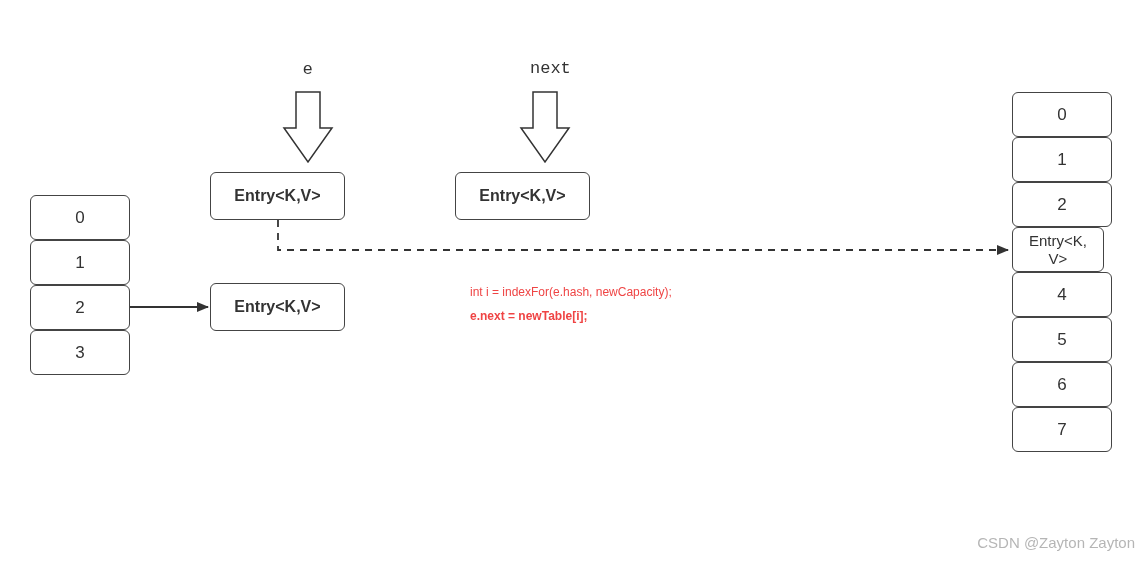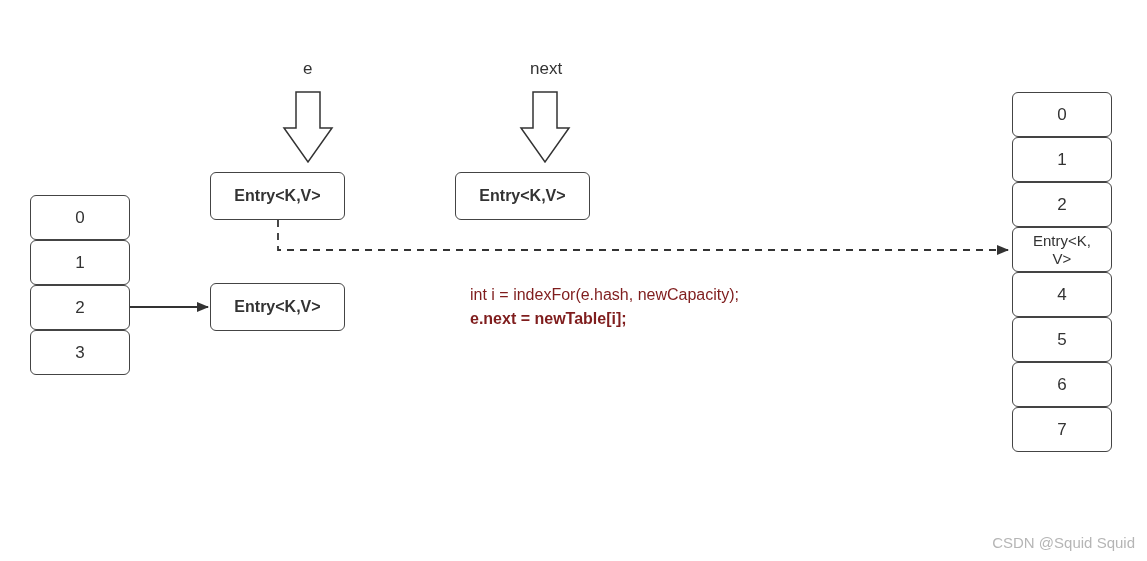--- a/index.html
+++ b/index.html
@@ -35,22 +35,22 @@
       text-align: center;
       white-space: pre-line;
     }
     .label {
       position: absolute;
       font-size: 17px;
       color: #333;
     }
     .code-text {
       position: absolute;
-      font-size: 16px;
-      color: #7f1d1d;
+      font-size: 12px;
+      color: #ef4444;
       line-height: 1.4;
       white-space: nowrap;
     }
     .watermark {
       position: absolute;
       font-size: 15px;
       color: rgba(120,120,120,0.55);
     }
     svg.overlay {
       position: absolute;
@@ -69,21 +69,21 @@
     <span>1</span>
   </div>
 <div class="cell" style="left:30px; top:285px; width:100px; height:45px;">
     <span>2</span>
   </div>
 <div class="cell" style="left:30px; top:330px; width:100px; height:45px;">
     <span>3</span>
   </div>
 
 <div class="label" style="left:303px; top:59px;">e</div>
-<div class="label" style="left:530px; top:59px;">next</div>
+<div class="label" style="left:530px; top:59px;font-family:Liberation Mono, monospace;">next</div>
 
 <div class="cell entry-cell" style="left:210px; top:172px; width:135px; height:48px;">
     <span>Entry&lt;K,V&gt;</span>
   </div>
 <div class="cell entry-cell" style="left:455px; top:172px; width:135px; height:48px;">
     <span>Entry&lt;K,V&gt;</span>
   </div>
 
 <div class="cell entry-cell" style="left:210px; top:283px; width:135px; height:48px;">
     <span>Entry&lt;K,V&gt;</span>
@@ -94,36 +94,36 @@
 
 <div class="cell" style="left:1012px; top:92px;  width:100px; height:45px;">
     <span>0</span>
   </div>
 <div class="cell" style="left:1012px; top:137px; width:100px; height:45px;">
     <span>1</span>
   </div>
 <div class="cell" style="left:1012px; top:182px; width:100px; height:45px;">
     <span>2</span>
   </div>
-<div class="cell small-entry" style="left:1012px; top:227px; width:100px; height:45px;"><span>Entry&lt;K,
+<div class="cell small-entry" style="left:1012px; top:227px; width:92px; height:45px;"><span>Entry&lt;K,
 V&gt;</span></div>
 <div class="cell" style="left:1012px; top:272px; width:100px; height:45px;">
     <span>4</span>
   </div>
 <div class="cell" style="left:1012px; top:317px; width:100px; height:45px;">
     <span>5</span>
   </div>
 <div class="cell" style="left:1012px; top:362px; width:100px; height:45px;">
     <span>6</span>
   </div>
 <div class="cell" style="left:1012px; top:407px; width:100px; height:45px;">
     <span>7</span>
   </div>
 
-<div class="watermark" style="right:12px; bottom:10px;">CSDN @Squid Squid</div>
+<div class="watermark" style="right:12px; bottom:10px;">CSDN @Zayton Zayton</div>
 
 <svg class="overlay" width="1147" height="561">
   <defs>
     <marker id="arrowhead-solid" markerWidth="12" markerHeight="10" refX="11" refY="5" orient="auto" markerUnits="userSpaceOnUse">
       <path d="M0,0 L12,5 L0,10 Z" fill="#333"></path>
     </marker>
     <marker id="arrowhead-dashed" markerWidth="12" markerHeight="10" refX="11" refY="5" orient="auto" markerUnits="userSpaceOnUse">
       <path d="M0,0 L12,5 L0,10 Z" fill="#333"></path>
     </marker>
   </defs>

